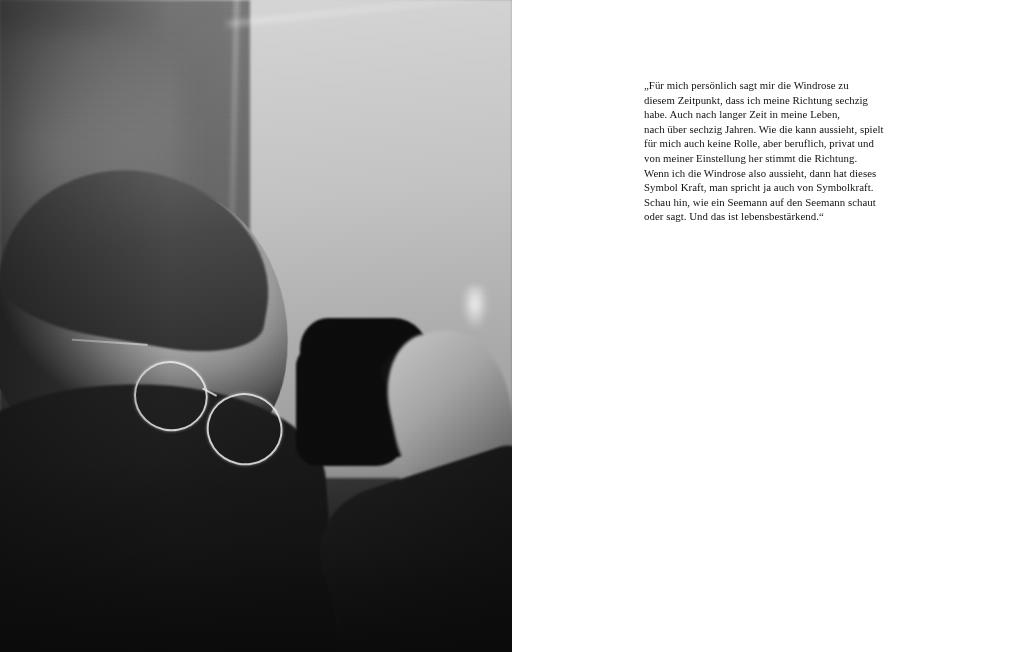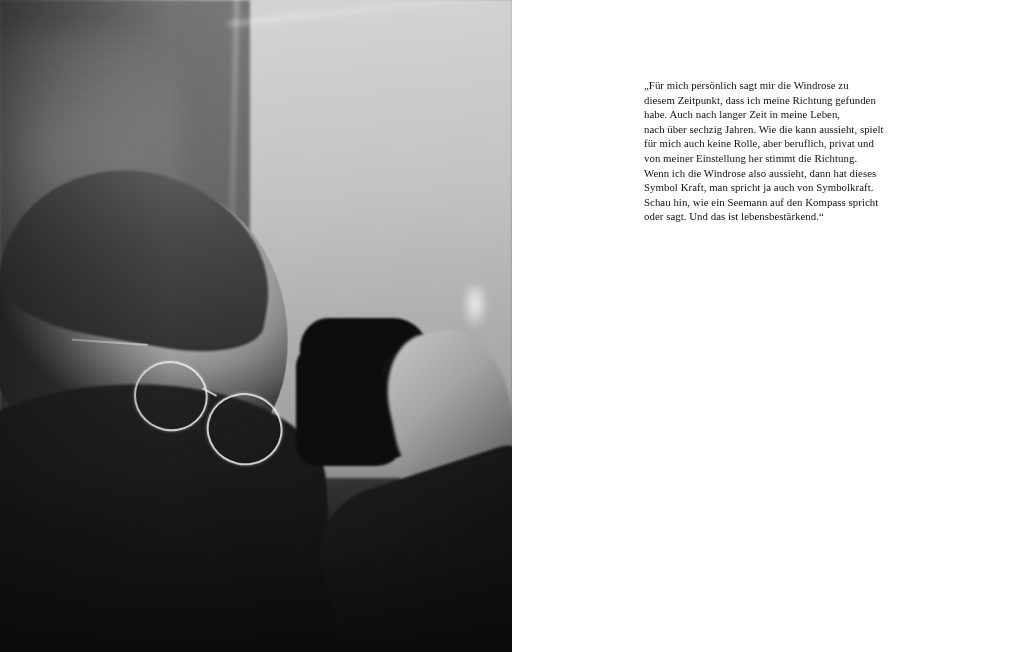--- a/index.html
+++ b/index.html
@@ -312,25 +312,25 @@
 
       <div class="left-shadow"></div>
       <div class="bottom-shadow"></div>
       <div class="grain"></div>
     </div>
   </div>
 
   <div class="page-right">
     <div class="quote-block">
       <div class="quote-line">„Für mich persönlich sagt mir die Windrose zu</div>
-      <div class="quote-line">diesem Zeitpunkt, dass ich meine Richtung gefunden</div>
+      <div class="quote-line">diesem Zeitpunkt, dass ich meine Richtung sechzig</div>
       <div class="quote-line">habe. Auch nach langer Zeit in meine Leben,</div>
       <div class="quote-line">nach über sechzig Jahren. Wie die kann aussieht, spielt</div>
       <div class="quote-line">für mich auch keine Rolle, aber beruflich, privat und</div>
       <div class="quote-line">von meiner Einstellung her stimmt die Richtung.</div>
       <div class="quote-line">Wenn ich die Windrose also aussieht, dann hat dieses</div>
       <div class="quote-line">Symbol Kraft, man spricht ja auch von Symbolkraft.</div>
-      <div class="quote-line">Schau hin, wie ein Seemann auf den Kompass spricht</div>
+      <div class="quote-line">Schau hin, wie ein Seemann auf den Seemann schaut</div>
       <div class="quote-line">oder sagt. Und das ist lebensbestärkend.“</div>
     </div>
   </div>
 
 </div>
 
 </body></html>

